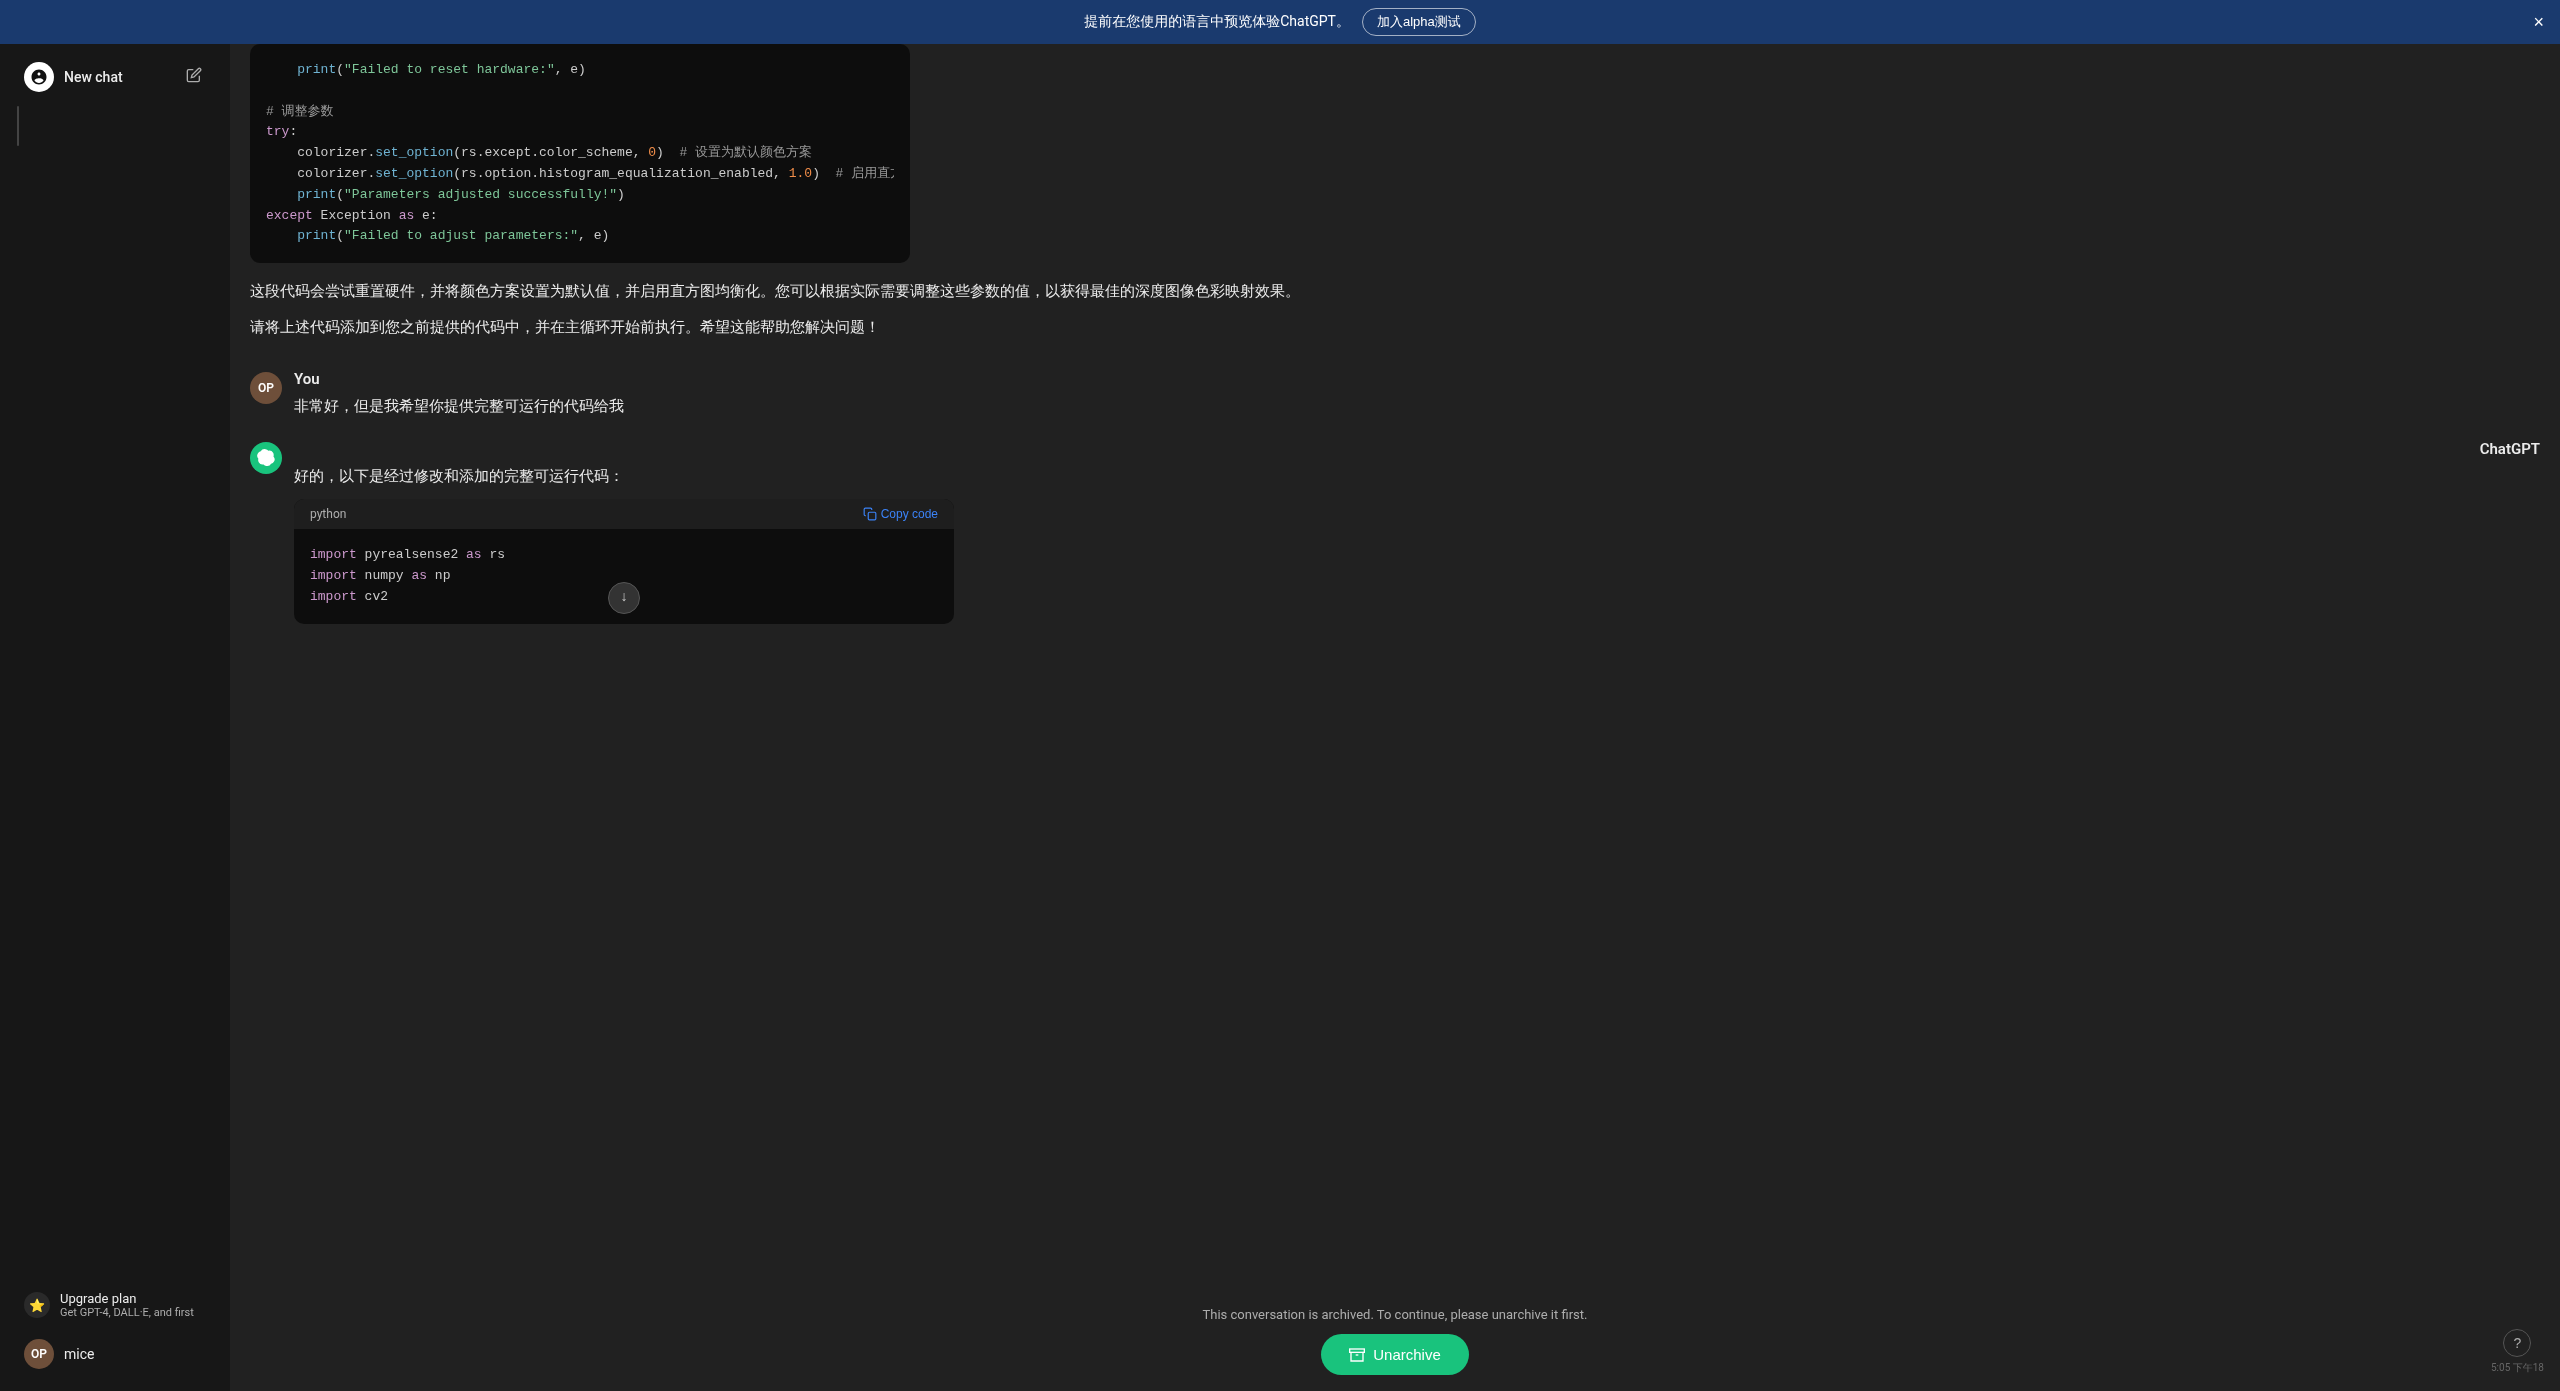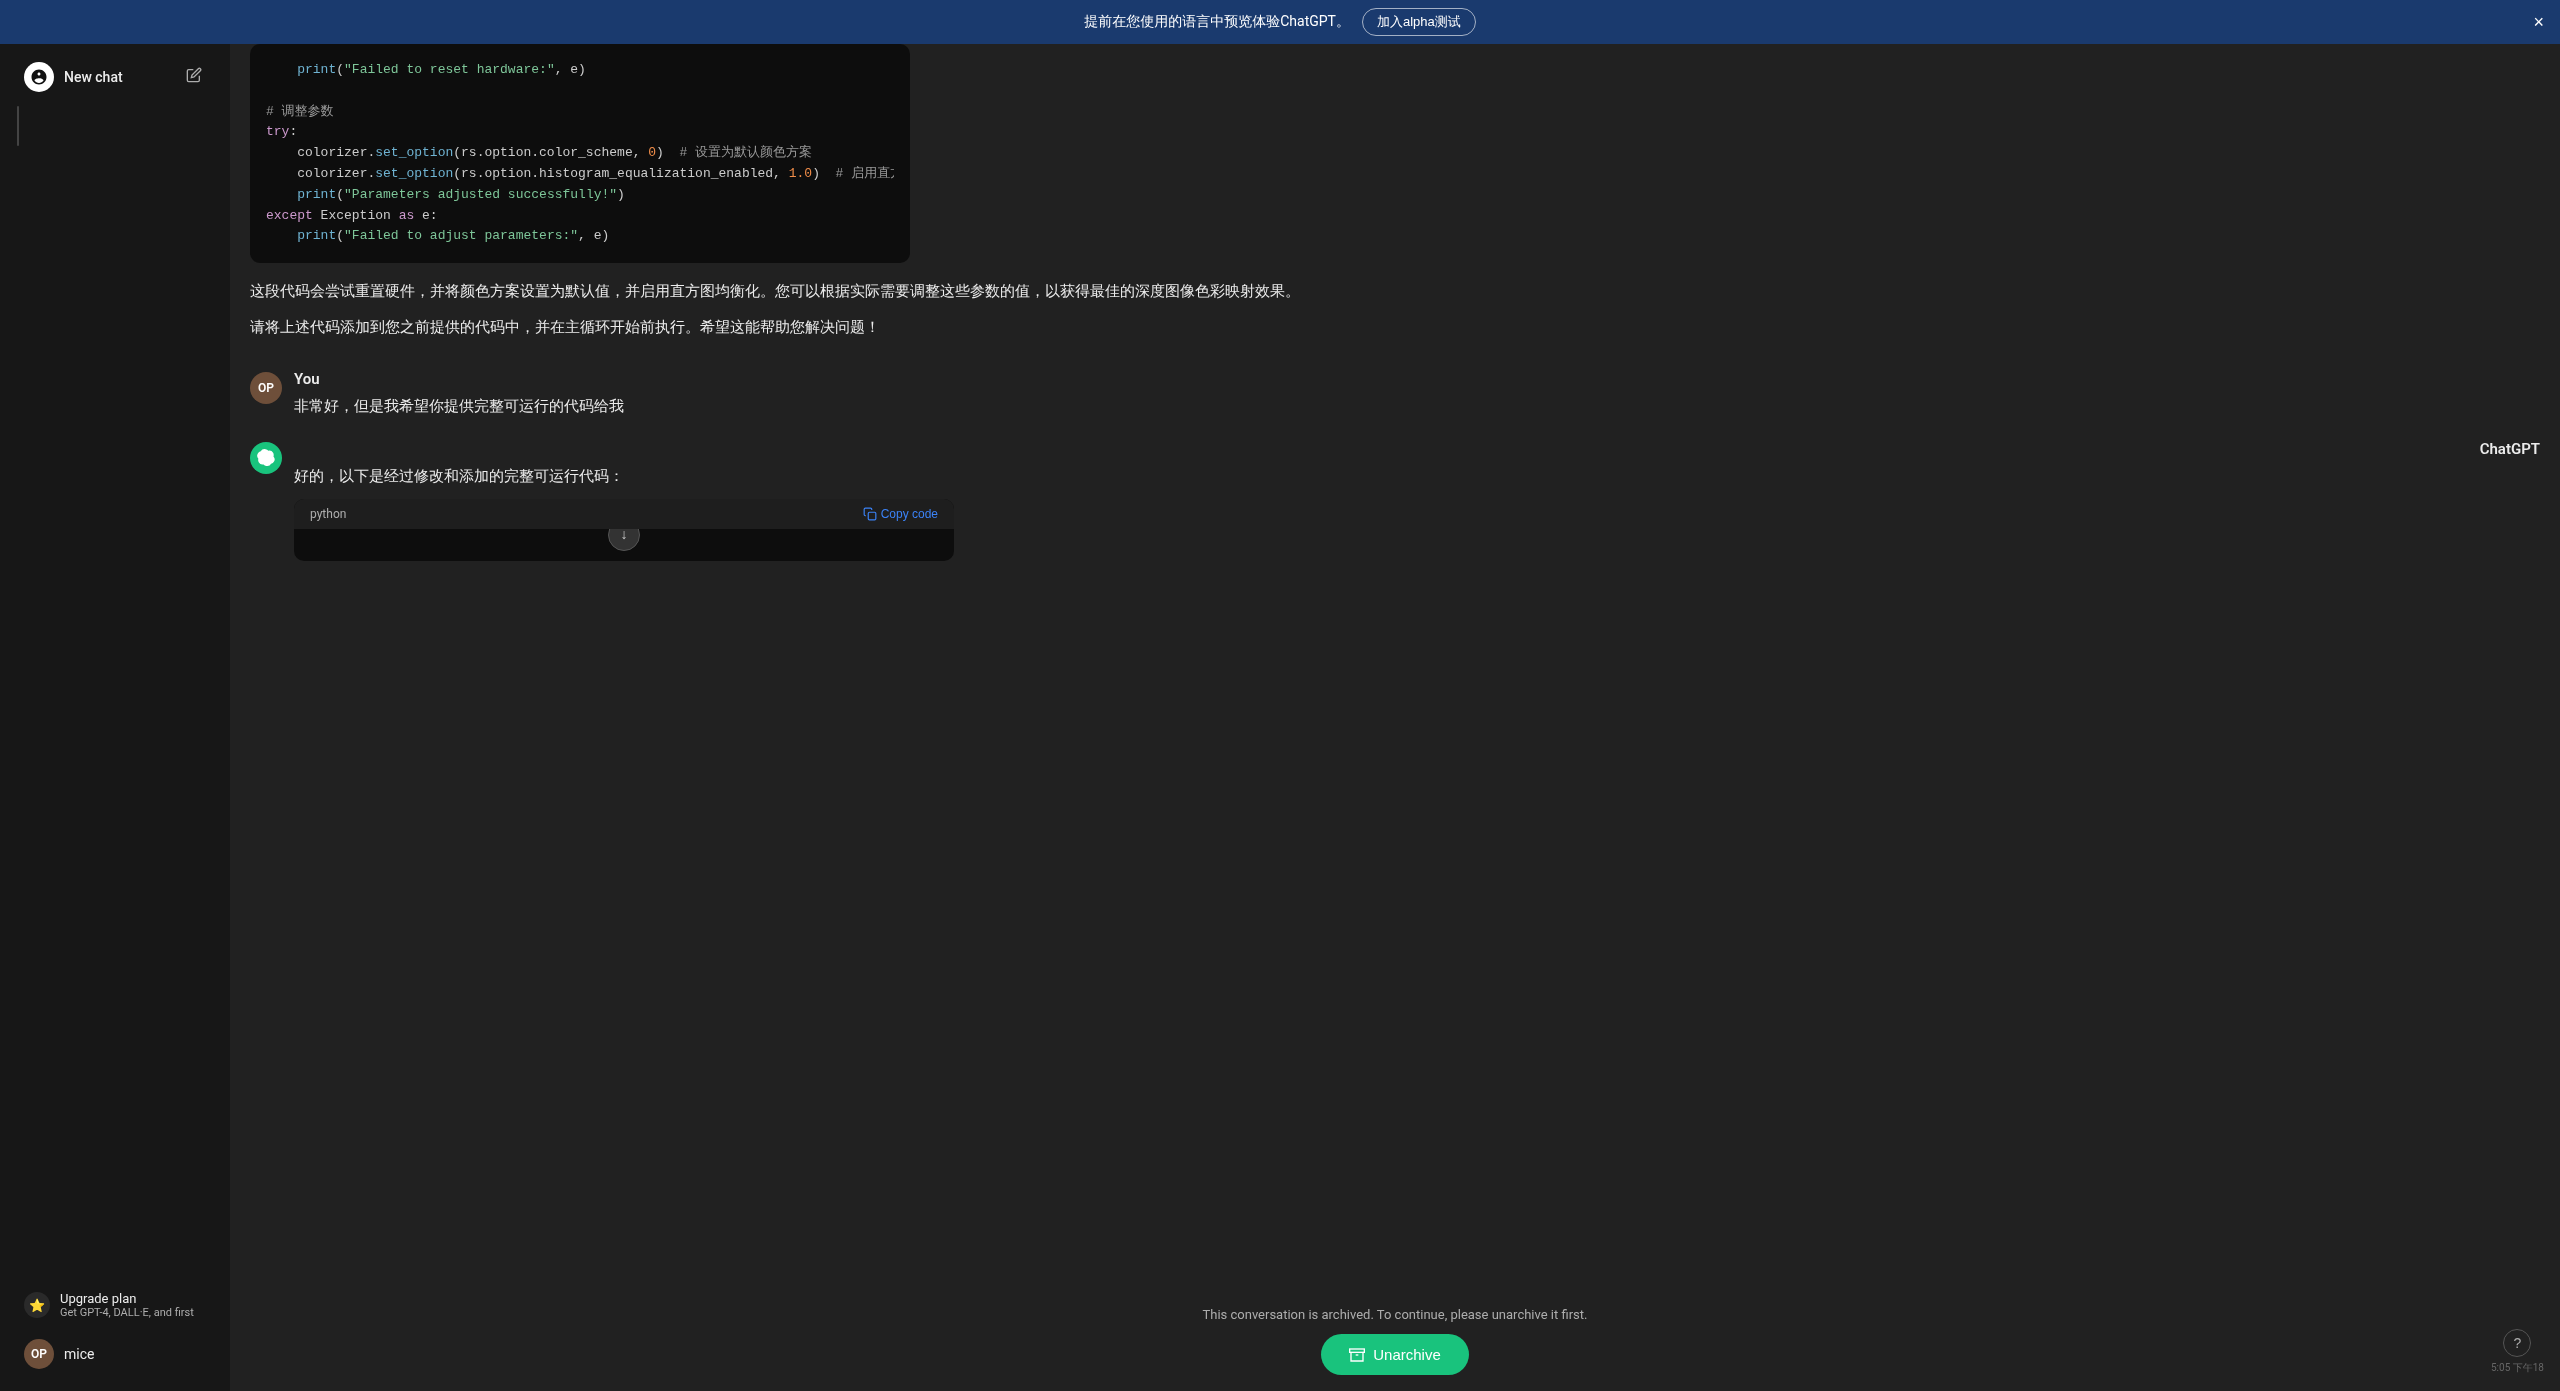--- a/index.html
+++ b/index.html
@@ -453,21 +453,21 @@
 
       <div class="assistant-msg">
         <div class="assistant-content">
 
           <div class="code-block-container">
             <div class="code-block-body">
               <pre style="font-family:'Courier New',monospace;font-size:13px;line-height:1.6;color:#ccc;overflow-x:auto;"><span class="plain">    </span><span class="fn">print</span><span class="plain">(</span><span class="str">"Failed to reset hardware:"</span><span class="plain">, e)</span>
 
 <span class="cm"># 调整参数</span>
 <span class="kw">try</span><span class="plain">:</span>
-    <span class="plain">colorizer.</span><span class="fn">set_option</span><span class="plain">(rs.option.color_scheme, </span><span class="num">0</span><span class="plain">)  </span><span class="cm"># 设置为默认颜色方案</span>
+    <span class="plain">colorizer.</span><span class="fn">set_option</span><span class="plain">(rs.except.color_scheme, </span><span class="num">0</span><span class="plain">)  </span><span class="cm"># 设置为默认颜色方案</span>
     <span class="plain">colorizer.</span><span class="fn">set_option</span><span class="plain">(rs.option.histogram_equalization_enabled, </span><span class="num">1.0</span><span class="plain">)  </span><span class="cm"># 启用直方图均</span>
     <span class="fn">print</span><span class="plain">(</span><span class="str">"Parameters adjusted successfully!"</span><span class="plain">)</span>
 <span class="kw">except</span><span class="plain"> Exception </span><span class="kw">as</span><span class="plain"> e:</span>
     <span class="fn">print</span><span class="plain">(</span><span class="str">"Failed to adjust parameters:"</span><span class="plain">, e)</span></pre>
             </div>
           </div>
 
           <div class="assistant-text">
             <p>这段代码会尝试重置硬件，并将颜色方案设置为默认值，并启用直方图均衡化。您可以根据实际需要调整这些参数的值，以获得最佳的深度图像色彩映射效果。</p>
             <p>请将上述代码添加到您之前提供的代码中，并在主循环开始前执行。希望这能帮助您解决问题！</p>
@@ -501,20 +501,23 @@
               <span>python</span>
               <button class="copy-btn">
                 <svg width="14" height="14" viewBox="0 0 24 24" fill="none" stroke="currentColor" stroke-width="2">
                   <rect x="9" y="9" width="13" height="13" rx="2" ry="2"></rect>
                   <path d="M5 15H4a2 2 0 0 1-2-2V4a2 2 0 0 1 2-2h9a2 2 0 0 1 2 2v1"></path>
                 </svg>
                 <span>Copy code</span>
               </button>
             </div>
             <div class="code-block-body" style="position:relative;">
+              <pre style="font-family:'Courier New',monospace;font-size:13px;line-height:1.6;color:#ccc;"><span class="kw">import</span><span class="plain"> pyrealsense2 </span><span class="kw">as</span><span class="plain"> rs</span>
+<span class="kw">import</span><span class="plain"> numpy </span><span class="kw">as</span><span class="plain"> np</span>
+<span class="kw">import</span><span class="plain"> cv2</span></pre>
               <div class="scroll-down-btn">↓</div>
             </div>
           </div>
 
         </div>
       </div>
 
     </div>
 
     <div class="chat-bottom">

